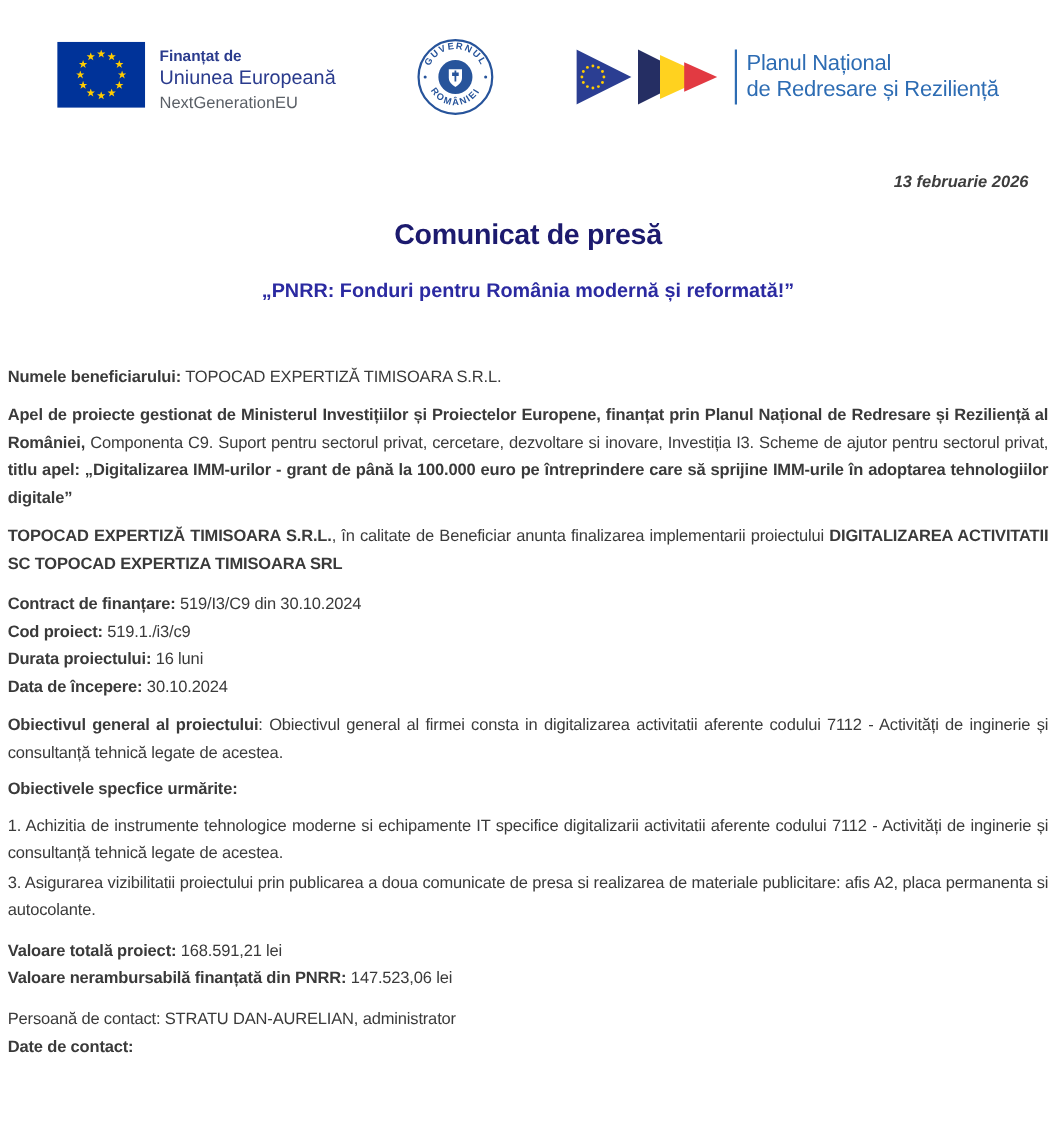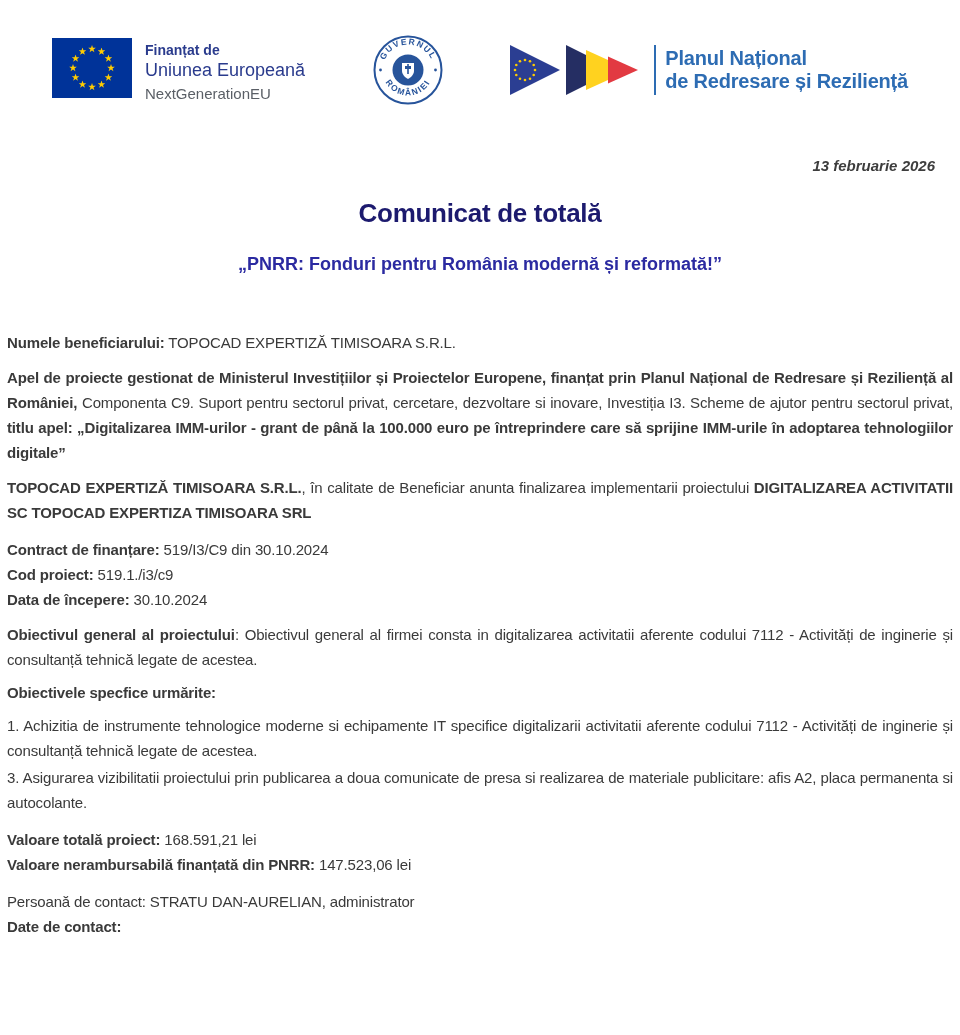--- a/index.html
+++ b/index.html
@@ -9,21 +9,21 @@
   
   .logos{display:flex;align-items:center;justify-content:space-between;padding:33px 52px 0 52px;height:74px;}
   .eu-block{display:flex;align-items:flex-start;gap:13px;}
   .eu-text{padding-top:2px;}
   .eu-text .l1{font-weight:bold;color:#2a3b8d;font-size:14px;line-height:20px;}
   .eu-text .l2{font-weight:normal;color:#2a3b8d;font-size:18px;line-height:21px;}
   .eu-text .l3{color:#5a5f66;font-size:15px;line-height:19px;margin-top:3px;}
 
   .pnrr-block{display:flex;align-items:center;}
   .pnrr-divider{width:2px;height:50px;background:#2d6cb3;margin:0 9px 0 6px;}
-  .pnrr-text .l1,.pnrr-text .l2{font-weight:bold;color:#2d6cb3;font-size:20px;line-height:23px;letter-spacing:-0.2px;}
+  .pnrr-text .l1,.pnrr-text .l2{font-weight:normal;color:#2d6cb3;font-size:20px;line-height:23px;letter-spacing:-0.2px;}
 
   
   .date-line{margin-top:50px;text-align:right;padding-right:25px;font-size:15px;font-weight:bold;font-style:italic;color:#3d3d3d;}
   .doc-title{margin-top:24px;text-align:center;font-size:26px;font-weight:bold;color:#1c1a6e;letter-spacing:-0.3px;}
   .doc-subtitle{margin-top:25px;text-align:center;font-size:18px;font-weight:bold;color:#2b2aa1;}
 
   
   .doc-body{margin-top:55px;padding:0 7px;font-size:15px;line-height:25px;color:#3a3a3a;letter-spacing:-0.15px;}
   .doc-body p{margin:0;}
   .doc-body p.just{text-align:justify;}
@@ -110,30 +110,31 @@
       <div class="pnrr-text">
         <div class="l1">Planul Național</div>
         <div class="l2">de Redresare și Reziliență</div>
       </div>
     </div>
 
   </header>
 
   <div class="date-line">13 februarie 2026</div>
 
-  <h1 class="doc-title" style="margin:24px 0 0 0;">Comunicat de totală</h1>
+  <h1 class="doc-title" style="margin:24px 0 0 0;">Comunicat de presă</h1>
 
   <div class="doc-subtitle">„PNRR: Fonduri pentru România modernă și reformată!”</div>
 
   <main class="doc-body">
       <p style="margin-bottom: 10px;"><span class="b">Numele beneficiarului:</span><span> TOPOCAD EXPERTIZĂ TIMISOARA S.R.L.</span></p>
       <p class="just" style="margin-bottom: 10px;"><span class="b">Apel de proiecte gestionat de Ministerul Investițiilor și Proiectelor Europene, finanțat prin Planul Național de Redresare și Reziliență al României,</span><span> Componenta C9. Suport pentru sectorul privat, cercetare, dezvoltare si inovare, Investiția I3. Scheme de ajutor pentru sectorul privat, </span><span class="b">titlu apel: „Digitalizarea IMM-urilor - grant de până la 100.000 euro pe întreprindere care să sprijine IMM-urile în adoptarea tehnologiilor digitale”</span></p>
       <p class="just" style="margin-bottom: 12px;"><span class="b">TOPOCAD EXPERTIZĂ TIMISOARA S.R.L.</span><span>, în calitate de Beneficiar anunta finalizarea implementarii proiectului </span><span class="b">DIGITALIZAREA ACTIVITATII SC TOPOCAD EXPERTIZA TIMISOARA SRL</span></p>
       <p style="margin-bottom: 0px;"><span class="b">Contract de finanțare:</span><span> 519/I3/C9 din 30.10.2024</span></p>
       <p style="margin-bottom: 0px;"><span class="b">Cod proiect:</span><span> 519.1./i3/c9</span></p>
+      <p style="margin-bottom: 0px;"><span class="b">Durata proiectului:</span><span> 16 luni</span></p>
       <p style="margin-bottom: 10px;"><span class="b">Data de începere:</span><span> 30.10.2024</span></p>
       <p class="just" style="margin-bottom: 8px;"><span class="b">Obiectivul general al proiectului</span><span>: Obiectivul general al firmei consta in digitalizarea activitatii aferente codului 7112 - Activități de inginerie și consultanță tehnică legate de acestea.</span></p>
       <p style="margin-bottom: 8px;"><span class="b">Obiectivele specfice urmărite:</span></p>
       <p class="just" style="margin-bottom: 2px;"><span>1. Achizitia de instrumente tehnologice moderne si echipamente IT specifice digitalizarii activitatii aferente codului 7112 - Activități de inginerie și consultanță tehnică legate de acestea.</span></p>
       <p class="just" style="margin-bottom: 12px;"><span>3. Asigurarea vizibilitatii proiectului prin publicarea a doua comunicate de presa si realizarea de materiale publicitare: afis A2, placa permanenta si autocolante.</span></p>
       <p style="margin-bottom: 0px;"><span class="b">Valoare totală proiect:</span><span> 168.591,21 lei</span></p>
       <p style="margin-bottom: 12px;"><span class="b">Valoare nerambursabilă finanțată din PNRR:</span><span> 147.523,06 lei</span></p>
       <p style="margin-bottom: 0px;"><span>Persoană de contact: STRATU DAN-AURELIAN, administrator</span></p>
       <p style="margin-bottom: 0px;"><span class="b">Date de contact:</span></p>
     </main>

